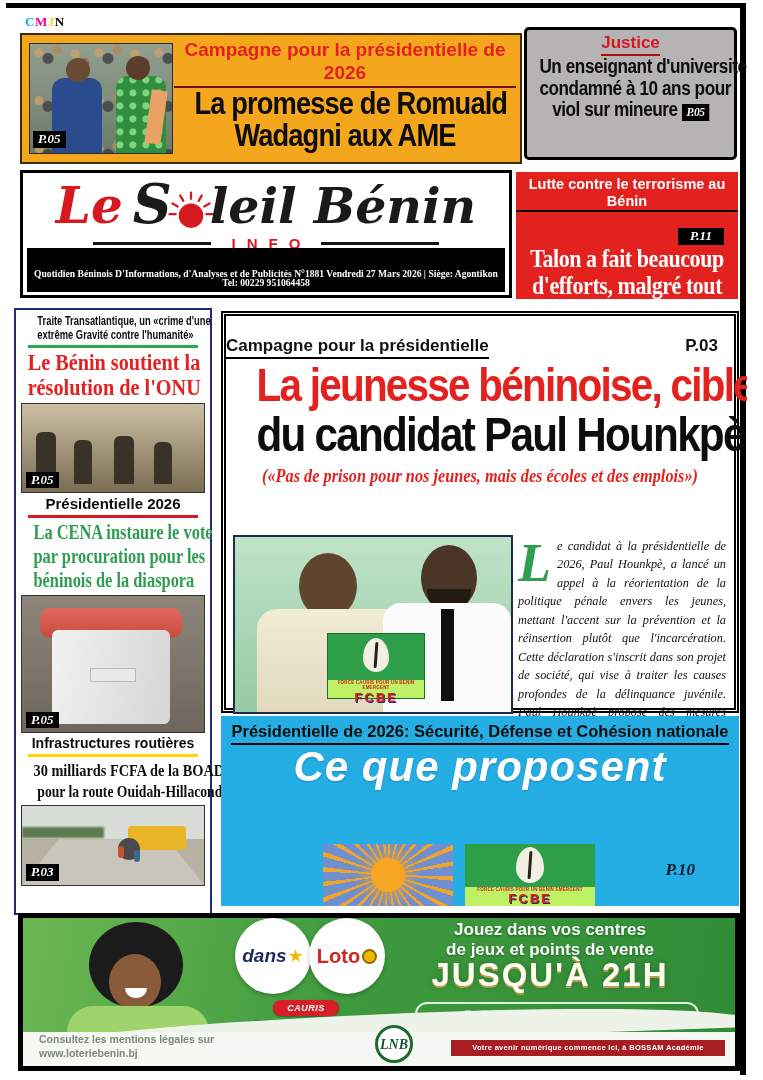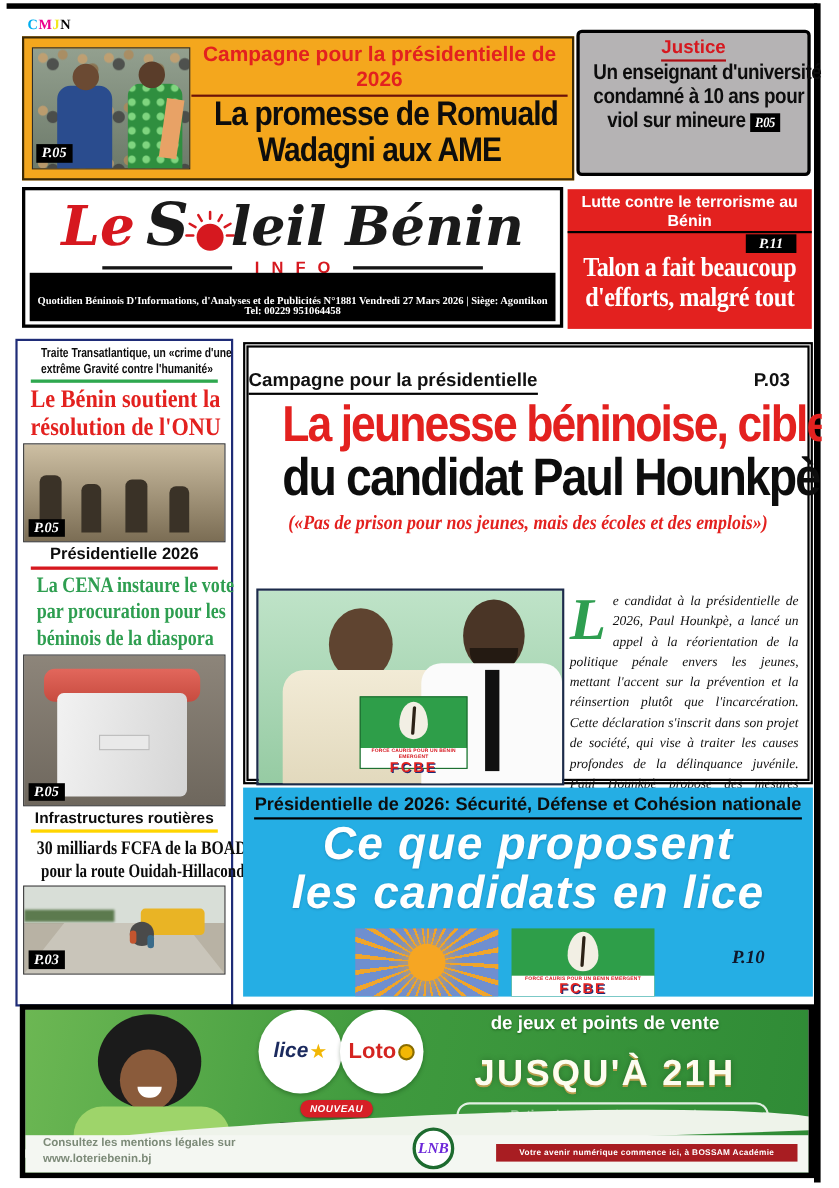--- a/index.html
+++ b/index.html
@@ -54,21 +54,21 @@
   .info-row{display:flex;align-items:center;gap:10px;padding:4px 70px 0}
   .info-line{flex:1;height:3px;background:#161616}
   .info-text{color:#D6181F;font:bold 15px "Liberation Sans",sans-serif;letter-spacing:11px;text-indent:11px}
   .tagline-strip{position:absolute;bottom:3px;left:4px;right:4px;background:#000;color:#fff;
       font:bold 9.6px/1 "Liberation Serif",serif;text-align:center;padding:21px 2px 4px}
   
   #box-talon{left:516px;top:172px;width:222px;height:127px;background:#E3211F;color:#fff;text-align:center;
       padding-top:4px;box-sizing:border-box}
   .t-kicker{display:inline-block;font:bold 14.5px/1.15 "Liberation Sans",sans-serif;
       border-bottom:2px solid #000;padding-bottom:1px}
-  .t-pref{display:block;margin:1px 14px 0 auto;width:36px}
+  .t-pref{display:block;margin:16px 14px 0 auto;width:36px}
   .t-h{font:bold 25px/1.08 "Liberation Serif",serif;letter-spacing:-.5px}
   
   #left-col{left:14px;top:308px;width:198px;height:607px;border:2px solid #1F2C77;background:#fff;
       box-sizing:border-box;text-align:center}
   .lk{font:bold 12px/1.2 "Liberation Sans",sans-serif;color:#0d0d0d}
   .rule{height:3px;margin:2px 12px 3px}
   .rule.green{background:#2EA84F}
   .rule.red{background:#D6181F}
   .rule.yellow{background:#FFD500}
   .h-red{color:#E3211F;font:bold 23px/1.08 "Liberation Serif",serif}
@@ -107,21 +107,21 @@
   .man1-head{position:absolute;left:64px;top:16px;width:58px;height:66px;border-radius:50%;background:#5f4430}
   .man1-body{position:absolute;left:22px;top:72px;width:152px;height:104px;border-radius:20px 20px 0 0;
       background:linear-gradient(#f2ebd6,#e2d9bd)}
   .man2-head{position:absolute;left:186px;top:8px;width:56px;height:66px;border-radius:50%;background:#4a3526}
   .man2-beard{position:absolute;left:192px;top:52px;width:44px;height:24px;border-radius:0 0 22px 22px;background:#241a12}
   .man2-body{position:absolute;left:148px;top:66px;width:128px;height:110px;border-radius:18px 18px 0 0;background:#fbfbfb}
   .man2-tie{position:absolute;left:206px;top:72px;width:13px;height:92px;background:#101010}
   .fcbe-logo{position:absolute;left:92px;top:96px;width:96px;height:64px;background:#2E9E49;border:1px solid #1d6b30}
   .cowrie{position:absolute;left:50%;transform:translateX(-50%);background:#f2efe4;border-radius:50% 50% 50% 50%/60% 60% 40% 40%}
   .cowrie-line{position:absolute;left:50%;transform:translateX(-50%) skewX(-4deg);background:#2b2217;border-radius:2px}
-  .fcbe-strip{position:absolute;left:0;right:0;bottom:0;background:#ffffff;text-align:center}
+  .fcbe-strip{position:absolute;left:0;right:0;bottom:0;background:#bef264;text-align:center}
   .fcbe-small{font:bold 4.5px/1.2 "Liberation Sans",sans-serif;color:#D6181F;letter-spacing:.2px}
   .fcbe-word{font:bold 13px/1 "Liberation Sans",sans-serif;color:#E3211F;
       text-shadow:1px 1px 0 #1F2C77;letter-spacing:2px}
   .m-body{position:absolute;left:292px;right:8px;top:221px;bottom:6px;text-align:justify;
       font:italic 12.3px/1.5 "Liberation Serif",serif;color:#101010}
   .dropcap{float:left;color:#2E9E50;font:italic bold 54px/0.78 "Liberation Serif",serif;margin:5px 6px 0 0}
   
   #banner{left:221px;top:716px;width:518px;height:190px;background:#25AEE4;text-align:center;overflow:hidden}
   .b-kicker{display:inline-block;color:#0d0d0d;font:bold 16.5px/1.2 "Liberation Sans",sans-serif;
       border-bottom:2.5px solid #000;padding-bottom:1px;margin-top:6px}
@@ -161,21 +161,21 @@
   .ad-big{position:absolute;left:350px;right:8px;top:40px;text-align:center;color:#fdfdf0;
       font:bold 33px/1 "Liberation Sans",sans-serif;letter-spacing:2px;
       text-shadow:0 2px 0 #b99f4f,0 0 6px rgba(0,0,0,.25)}
   .pill{position:absolute;left:392px;right:36px;top:84px;height:20px;border:2px solid rgba(255,255,255,.85);
       border-radius:13px;color:rgba(255,255,255,.45);font:bold 11.5px/20px "Liberation Sans",sans-serif;text-align:center}
   .wave{position:absolute;left:-20px;right:-20px;bottom:26px;height:26px;background:#eef3ea;
       transform:rotate(-2deg);border-radius:60% 40% 0 0/100% 80% 0 0}
   .wave-fill{position:absolute;left:0;right:0;bottom:0;height:34px;background:#f4f7f2}
   .legal{position:absolute;left:16px;bottom:6px;color:#7c8a78;font:bold 10.5px/1.35 "Liberation Sans",sans-serif;text-align:left}
   .lnb{position:absolute;left:352px;bottom:3px;width:38px;height:38px;border:3px solid #1d6b2f;border-radius:50%;
-      background:#fff;color:#6d28d9;font:italic bold 14px/34px "Liberation Serif",serif;text-align:center;box-sizing:border-box}
+      background:#fff;color:#14532d;font:italic bold 14px/34px "Liberation Serif",serif;text-align:center;box-sizing:border-box}
   .bossam{position:absolute;left:428px;right:10px;bottom:10px;height:16px;background:#a81d22;color:#fff;
       font:bold 7.5px/16px "Liberation Sans",sans-serif;text-align:center;letter-spacing:.3px}
 </style>
 </head>
 <body>
 
 <div id="page">
   <div class="abs top-rule"></div>
   <div class="abs right-rule"></div>
 
@@ -307,21 +307,20 @@
       </div>
     </div>
     <div class="m-body">
       <span class="dropcap">L</span><span>e candidat à la présidentielle de 2026, Paul Hounkpè, a lancé un appel à la réorientation de la politique pénale envers les jeunes, mettant l'accent sur la prévention et la réinsertion plutôt que l'incarcération. Cette déclaration s'inscrit dans son projet de société, qui vise à traiter les causes profondes de la délinquance juvénile. Paul Hounkpè propose des mesures alternatives à l'incarcération pour les délits mineurs, telles que des travaux d'intérêt général, des formations obligatoires et des réparations envers la communauté...</span>
     </div>
   </main>
 
   <section class="abs" id="banner">
     <span class="b-kicker">Présidentielle de 2026: Sécurité, Défense et Cohésion nationale</span>
     <div class="b-h">Ce que proposent</div>
-    <div class="b-h">les candidats en lice</div>
     <div class="flag flag-sun">
       <div class="rays"></div>
       <div class="sun-core"></div>
     </div>
     <div class="flag flag-fcbe">
       <div class="cowrie" style="top:3px;width:28px;height:36px"></div>
       <div class="cowrie-line" style="top:7px;width:3px;height:28px"></div>
       <div class="fcbe-strip" style="height:19px">
         <div class="fcbe-small">FORCE CAURIS POUR UN BENIN EMERGENT</div>
         <div class="fcbe-word">FCBE</div>
@@ -329,34 +328,35 @@
     </div>
     <span class="b-pref">P.10</span>
   </section>
 
   <footer class="abs" id="ad">
     <div class="afro"></div>
     <div class="face"></div>
     <div class="smile"></div>
     <div class="shirt"></div>
     <div class="oval oval-star">
-      <span class="star-word">lice</span>
+      <span class="star-word">dans</span>
       <span class="star-glyph">★</span>
     </div>
     <div class="oval oval-loto">
       <span class="loto-word">Loto</span>
       <span class="loto-dot"></span>
     </div>
-    <div class="ribbon">NOUVEAU</div>
+    <div class="ribbon">CAURIS</div>
     <div class="date-badge">
       <span>A PARTIR DU</span>
       <span>24 FEVRIER</span>
       <span>2025</span>
     </div>
     <div class="ad-head">
+      <div>Jouez dans vos centres</div>
       <div>de jeux et points de vente</div>
     </div>
     <div class="ad-big">JUSQU'À 21H</div>
     <div class="pill">Retirez instantanément vos gains.</div>
     <div class="wave"></div>
     <div class="wave-fill"></div>
     <div class="legal">
       <div>Consultez les mentions légales sur</div>
       <div>www.loteriebenin.bj</div>
     </div>

